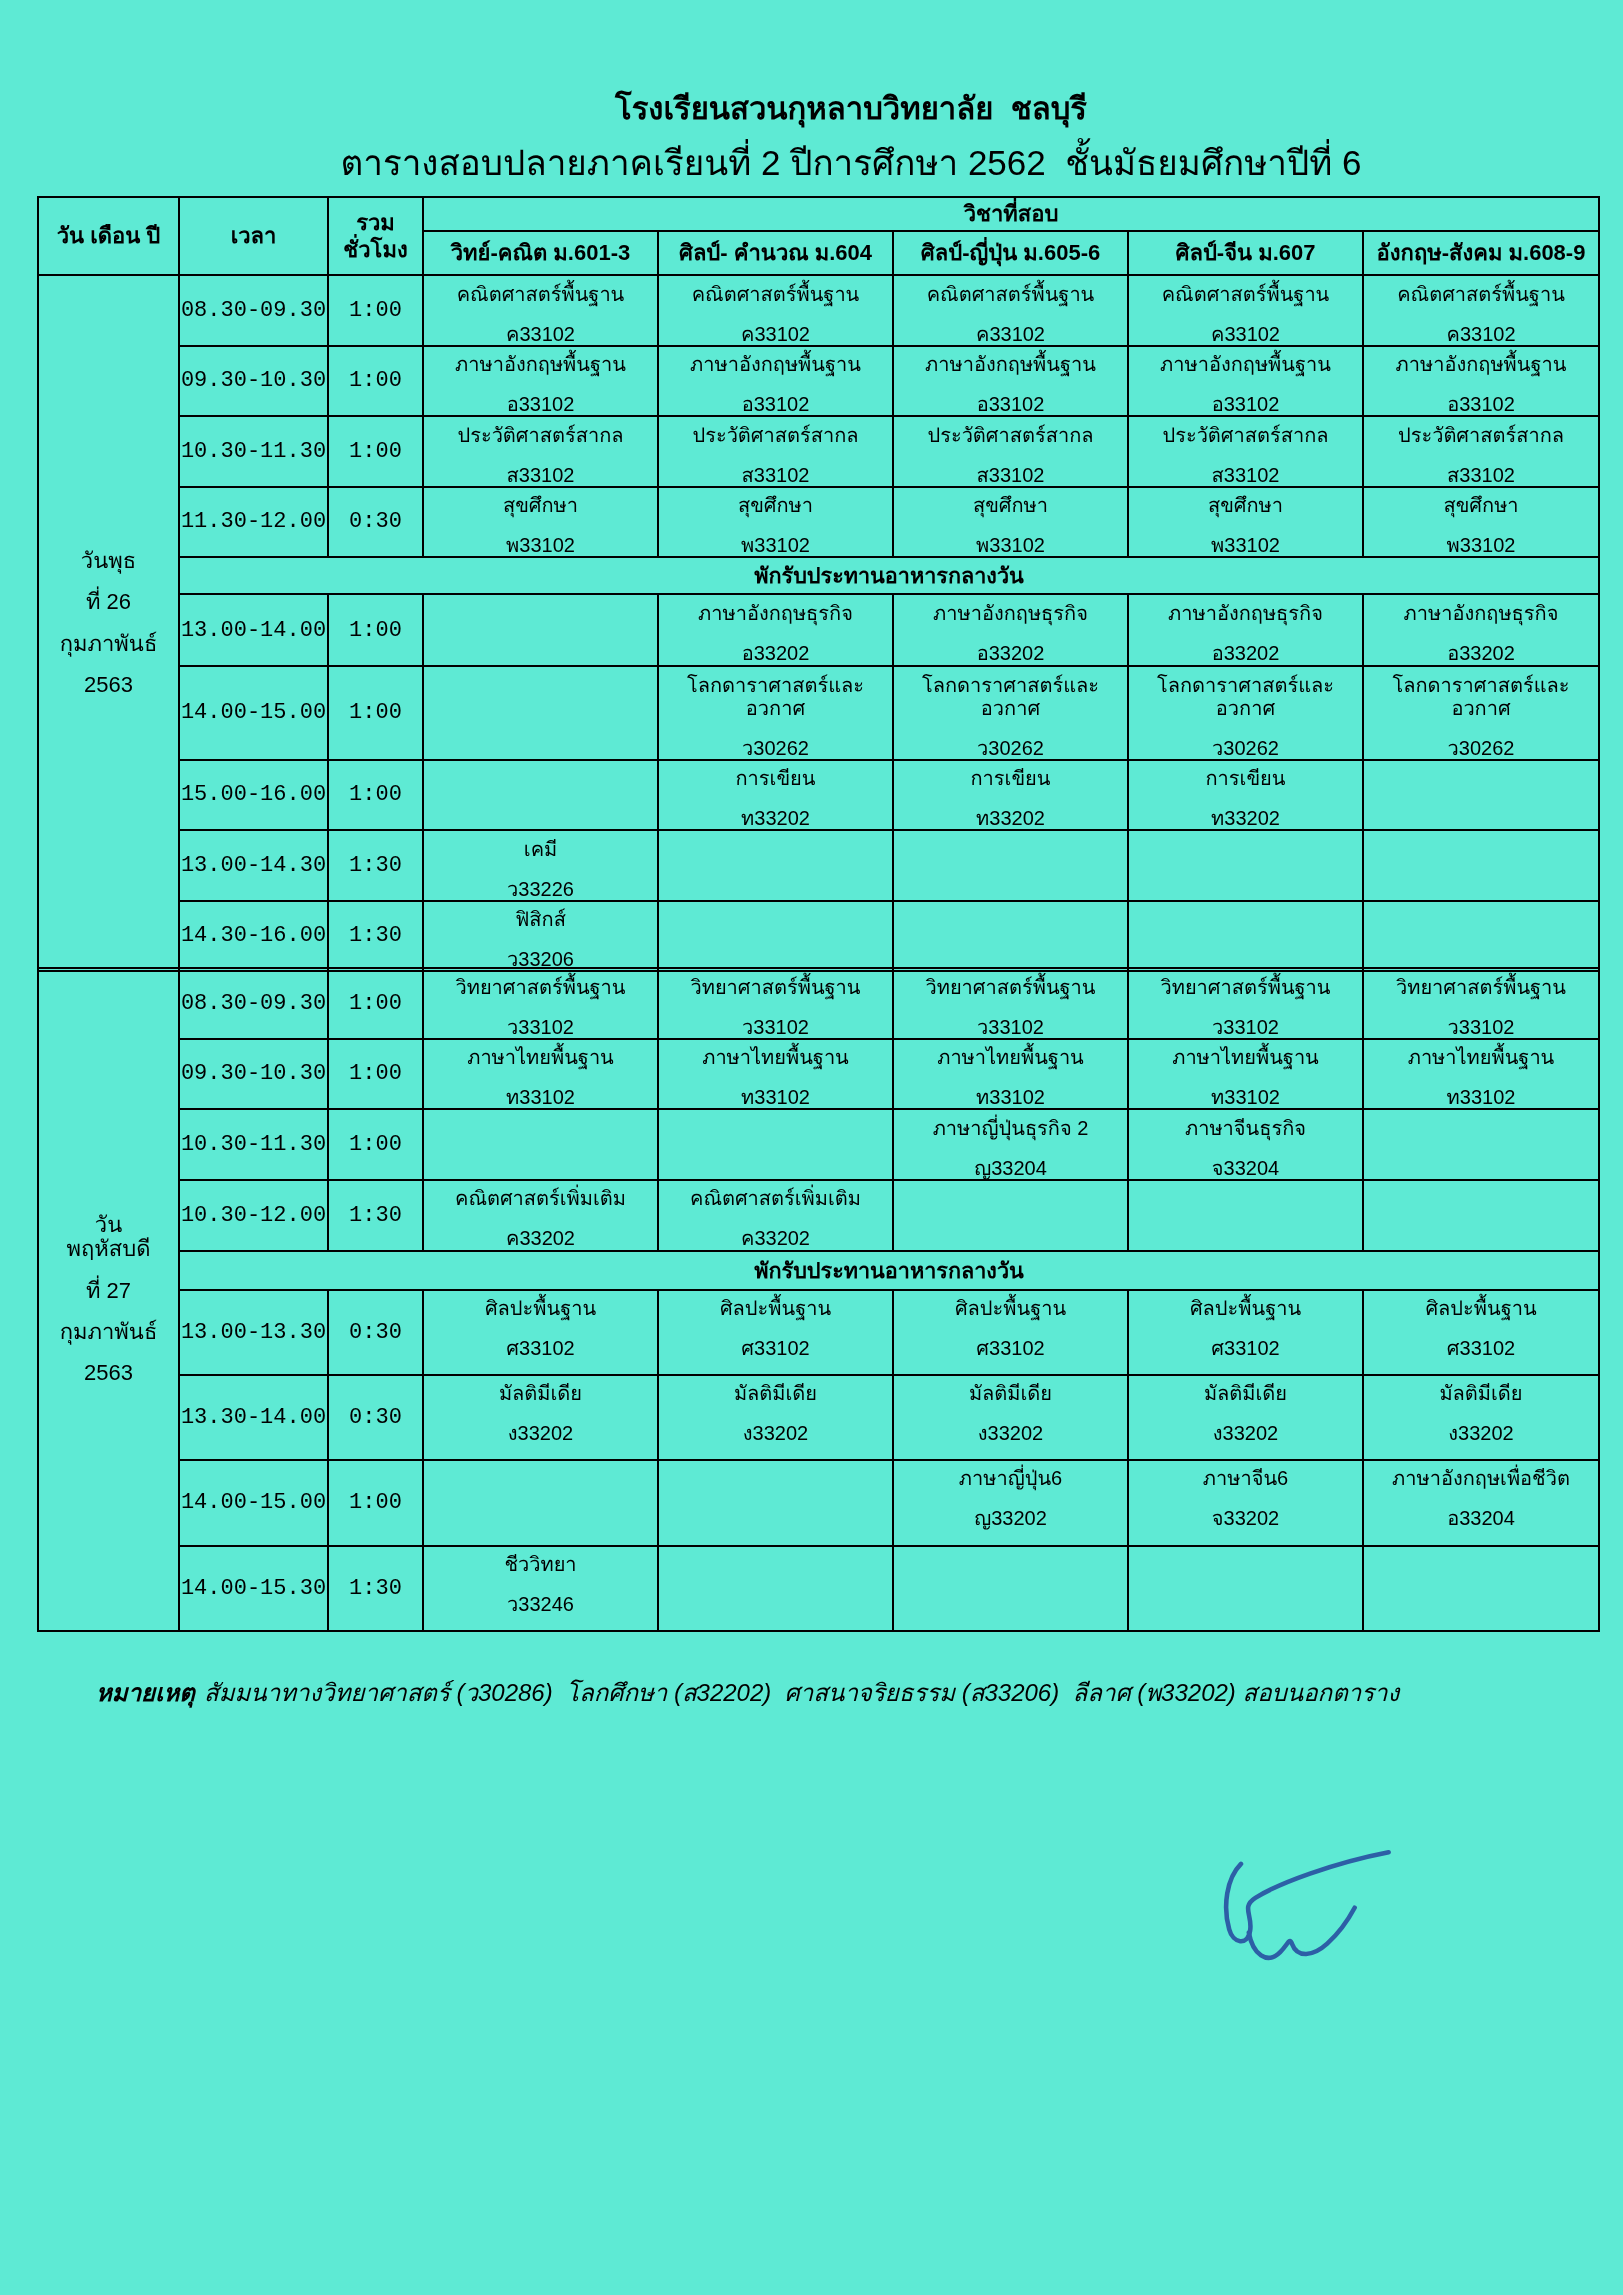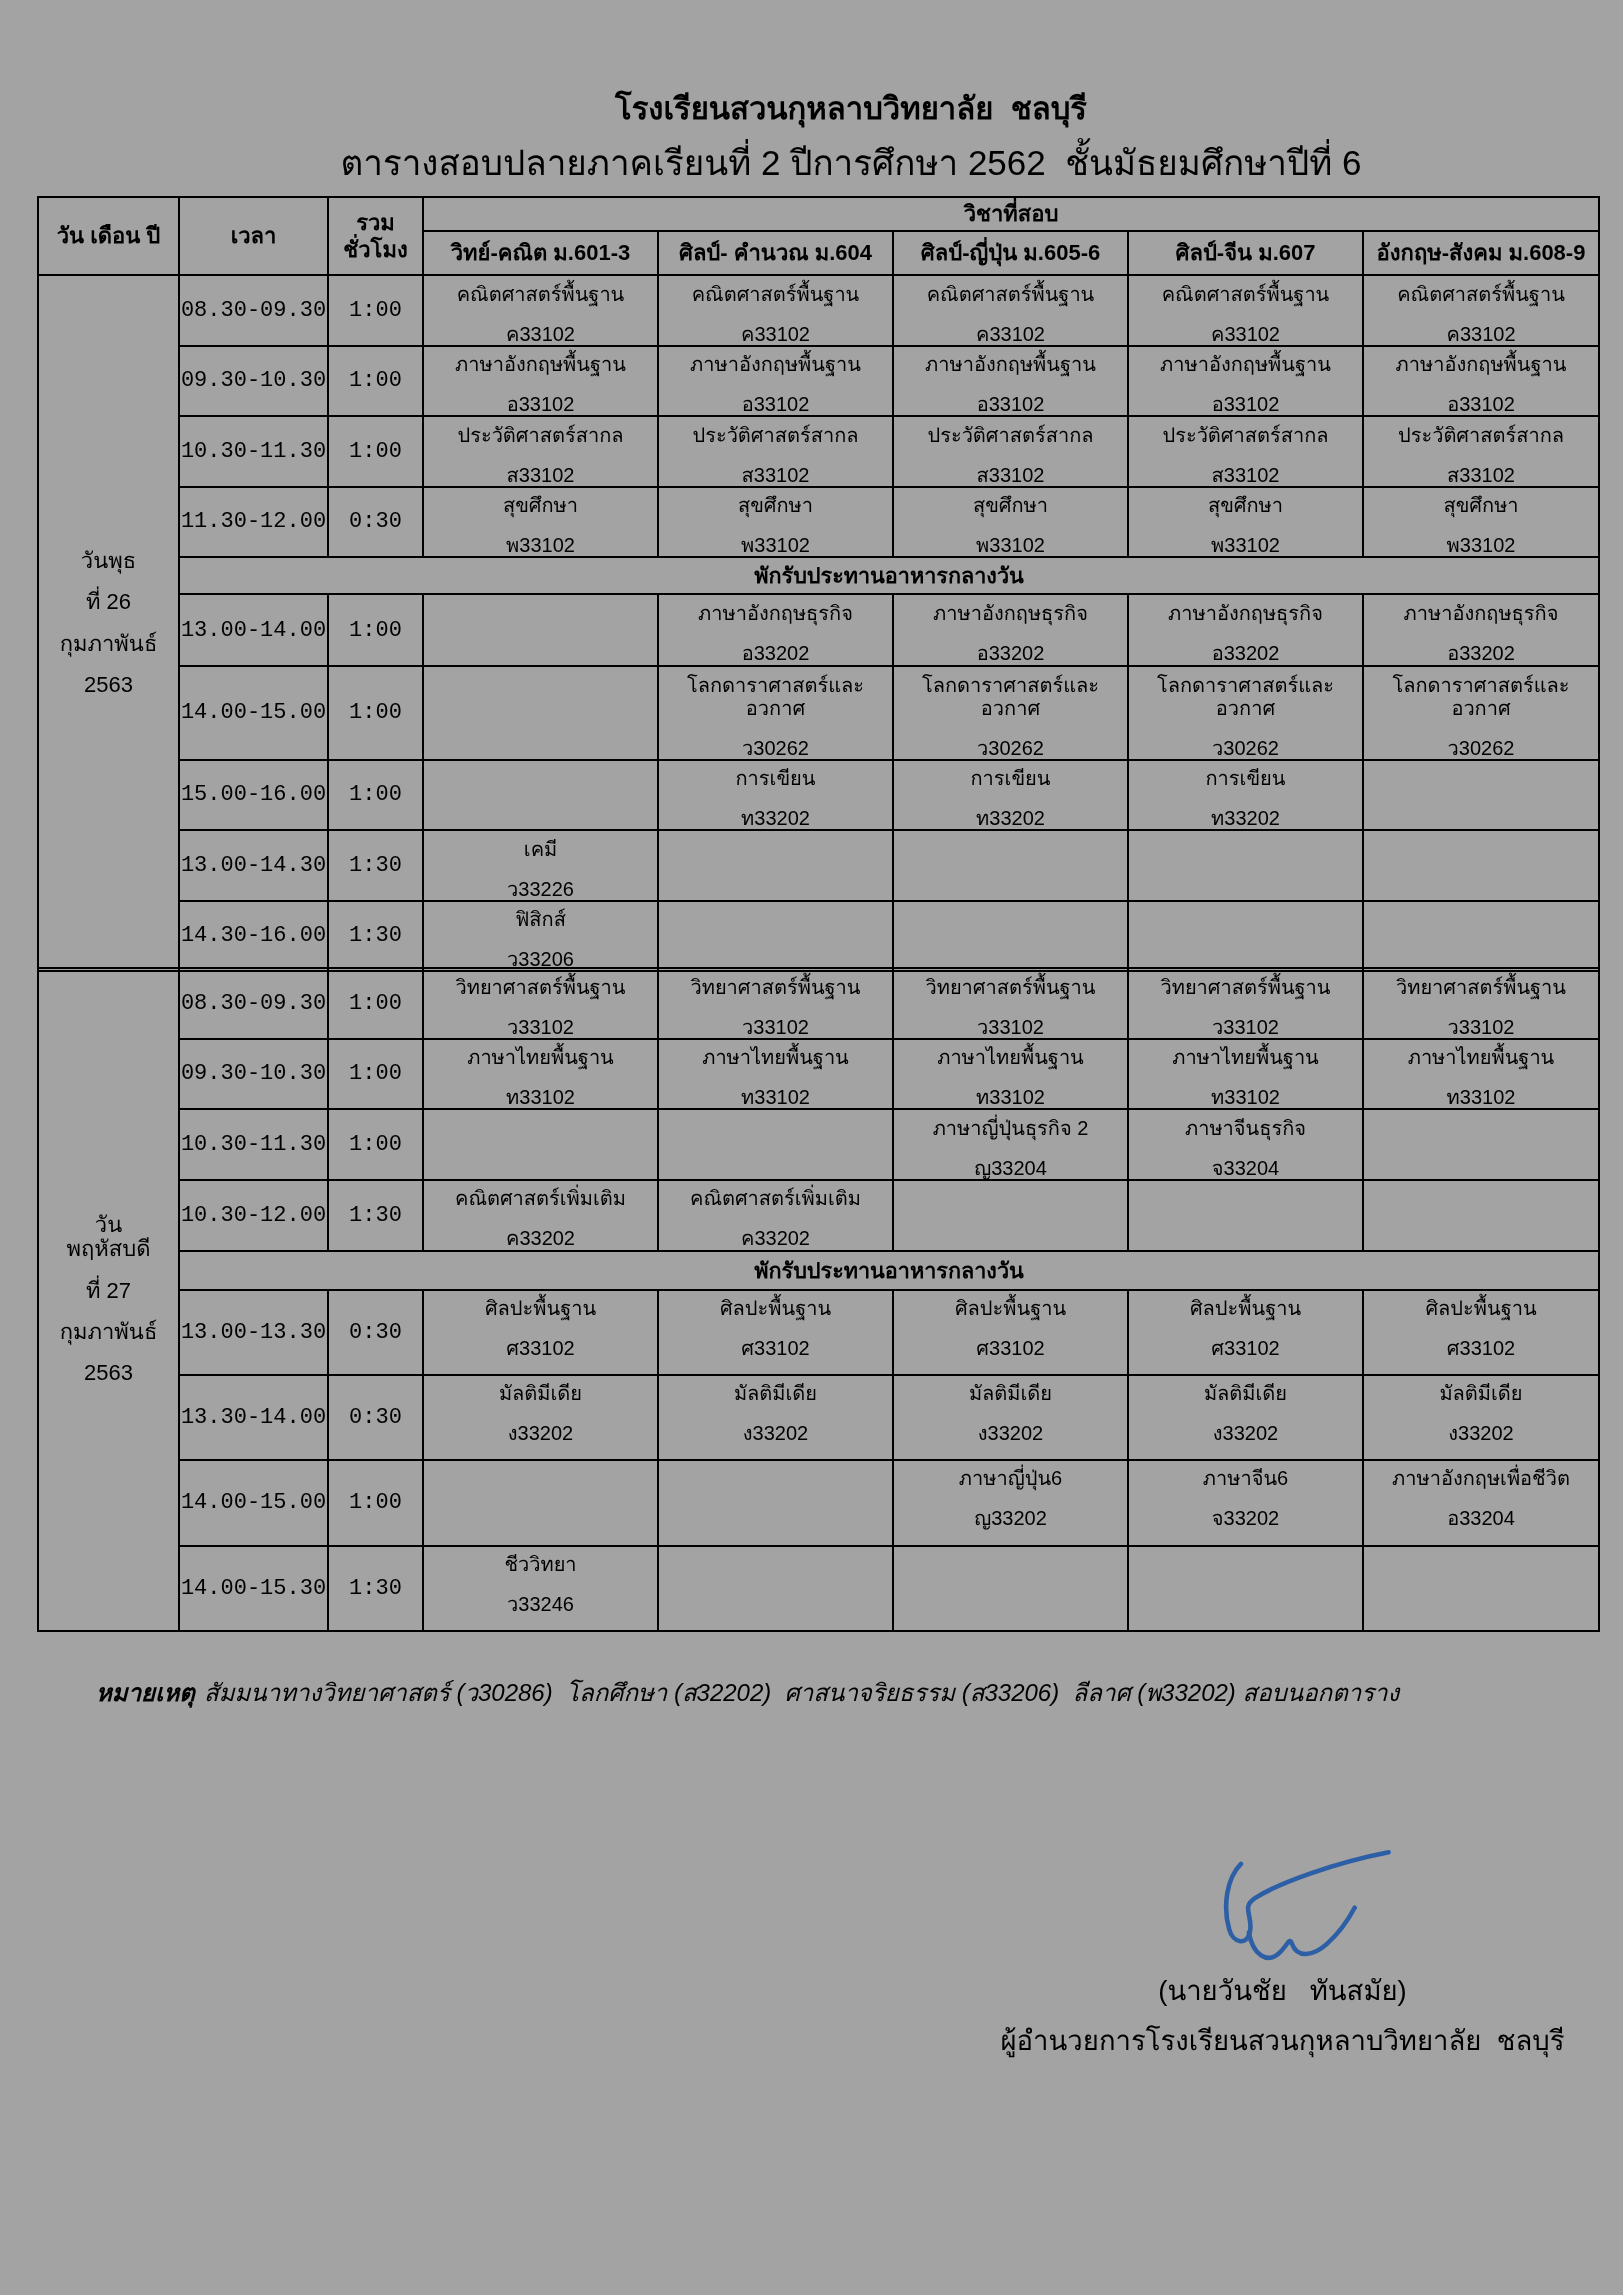--- a/index.html
+++ b/index.html
@@ -1,19 +1,19 @@
 <!DOCTYPE html>
 <html style="font-size:10.5px"><head>
 <meta charset="utf-8">
 <style>
   html,body{margin:0;padding:0;background:#888;}
   .page{
     position:relative;
     width:1623px;height:2295px;
-    background:#a3a3a3;
+    background:#5eead4;
     font-family:"Liberation Sans","DejaVu Sans",sans-serif;
     color:#000;
     overflow:hidden;
   }
   .titleblock{position:absolute;left:79px;top:90px;width:1544px;text-align:center;}
   .title{font-size:31px;font-weight:bold;white-space:pre;line-height:1.2;}
   .subtitle{font-size:35px;margin-top:14.4px;white-space:pre;line-height:1.2;}
 
   table.exam{
     position:absolute;left:37px;width:1561px;
@@ -458,19 +458,15 @@
       </tbody>
   </table>
 
   <div class="note"><span class="note-label">หมายเหตุ</span><span>สัมมนาทางวิทยาศาสตร์ (ว30286)  โลกศึกษา (ส32202)  ศาสนาจริยธรรม (ส33206)  ลีลาศ (พ33202) สอบนอกตาราง</span></div>
 
   <svg class="sig-img" viewBox="0 0 300 230">
     <path d="M52,30 C30,52 24,95 34,130 C40,152 62,156 66,132 C70,108 52,96 74,82 C108,60 195,28 278,12" fill="none" stroke="#2d5fa6" stroke-width="7" stroke-linecap="round" stroke-linejoin="round"></path>
     <path d="M64,135 C70,168 92,185 112,165 C124,153 126,142 130,152 C138,174 162,172 184,152 C206,132 218,112 226,97" fill="none" stroke="#2d5fa6" stroke-width="7" stroke-linecap="round" stroke-linejoin="round"></path>
   </svg>
 
-  <div class="sig-text">
-    <div class="sig-line">(นายวันชัย   ทันสมัย)</div>
-    <div class="sig-line">ผู้อำนวยการโรงเรียนสวนกุหลาบวิทยาลัย  ชลบุรี</div>
-  </div>
 
 </div>
 
 
 </body></html>

